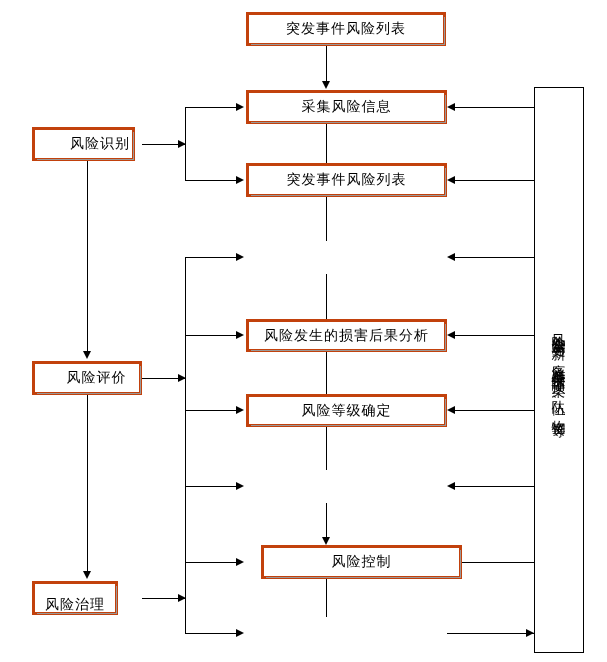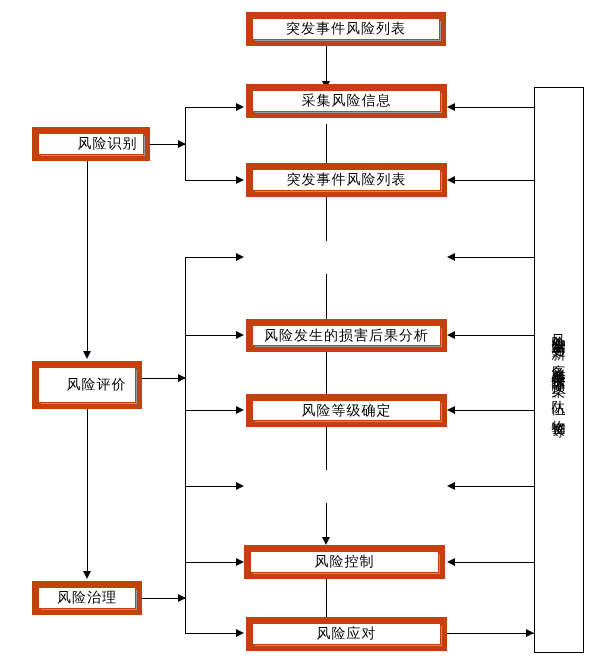--- a/index.html
+++ b/index.html
@@ -13,21 +13,21 @@
   #canvas {
     position: relative;
     width: 607px;
     height: 662px;
     background: #ffffff;
     overflow: hidden;
   }
   .node {
     position: absolute;
     box-sizing: border-box;
-    border: 7px solid #c2410c;
+    border: 3px solid #c2410c;
     background: #ffffff;
     display: flex;
     align-items: center;
     justify-content: center;
     font-size: 14px;
     color: #000000;
     letter-spacing: 1px;
     line-height: 1.1;
     z-index: 3;
   }
@@ -100,29 +100,29 @@
 
 <div id="canvas">
 
   <div class="node" style="left:246px; top:12px; width:200px; height:34px;">
     <span class="lbl">突发事件风险列表</span>
   </div>
 
   <div class="ln lnv" style="left:326px; top:46px; height:36px;"></div>
   <div class="arrow ar-down" style="left:322px; top:81px;"></div>
 
-  <div class="node" style="left:32px; top:127px; width:118px; height:34px;padding-left:33px;">
+  <div class="node" style="left:32px; top:127px; width:103px; height:34px;padding-left:33px;">
     <span class="lbl">风险识别</span>
   </div>
 
-  <div class="node" style="left:32px; top:361px; width:110px; height:48px;padding-left:19px;">
+  <div class="node" style="left:32px; top:361px; width:110px; height:34px;padding-left:19px;">
     <span class="lbl">风险评价</span>
   </div>
 
-  <div class="node" style="left:32px; top:581px; width:110px; height:34px;">
+  <div class="node" style="left:32px; top:581px; width:86px; height:34px;align-items:flex-end;">
     <span class="lbl">风险治理</span>
   </div>
 
   <div class="ln lnv" style="left:87px; top:161px; height:190px;"></div>
   <div class="arrow ar-down" style="left:83px; top:351px;"></div>
 
   <div class="ln lnv" style="left:87px; top:395px; height:176px;"></div>
   <div class="arrow ar-down" style="left:83px; top:571px;"></div>
 
   <div class="ln lnh" style="left:142px; top:144px; width:43px;"></div>
@@ -155,45 +155,42 @@
 
   <div class="ln lnv" style="left:326px; top:124px; height:39px;"></div>
   <div class="ln lnv" style="left:326px; top:197px; height:44px;"></div>
   <div class="ln lnv" style="left:326px; top:274px; height:45px;"></div>
   <div class="ln lnv" style="left:326px; top:352px; height:42px;"></div>
   <div class="ln lnv" style="left:326px; top:427px; height:43px;"></div>
   <div class="ln lnv" style="left:326px; top:503px; height:35px;"></div>
   <div class="arrow ar-down" style="left:322px; top:537px;"></div>
   <div class="ln lnv" style="left:326px; top:579px; height:38px;"></div>
 
-  <div class="node" style="left:246px; top:84px; width:201px; height:34px;">
+  <div class="node" style="left:246px; top:90px; width:201px; height:34px;">
     <span class="lbl">采集风险信息</span>
   </div>
 
   <div class="node" style="left:246px; top:163px; width:201px; height:34px;">
     <span class="lbl">突发事件风险列表</span>
   </div>
 
 
   <div class="node" style="left:246px; top:319px; width:201px; height:33px;">
     <span class="lbl">风险发生的损害后果分析</span>
   </div>
 
   <div class="node" style="left:246px; top:394px; width:201px; height:33px;">
     <span class="lbl">风险等级确定</span>
   </div>
 
 
-  <div class="node" style="left:244px; top:545px; width:201px; height:34px;">
+  <div class="node" style="left:261px; top:545px; width:201px; height:34px;">
     <span class="lbl">风险控制</span>
   </div>
 
-  <div class="node" style="left:246px; top:617px; width:201px; height:34px;">
-    <span class="lbl">风险应对</span>
-  </div>
 
   <div class="vnode" style="left:534px; top:87px; width:50px; height:566px;">
     <span class="vlbl">风险监测与更新，应急准备与保障（预案、队伍、物资等）</span>
   </div>
 
   <div class="ln lnh" style="left:455px; top:107px; width:79px;"></div>
   <div class="arrow ar-left" style="left:447px; top:103px;"></div>
 
   <div class="ln lnh" style="left:455px; top:180px; width:79px;"></div>
   <div class="arrow ar-left" style="left:447px; top:176px;"></div>

